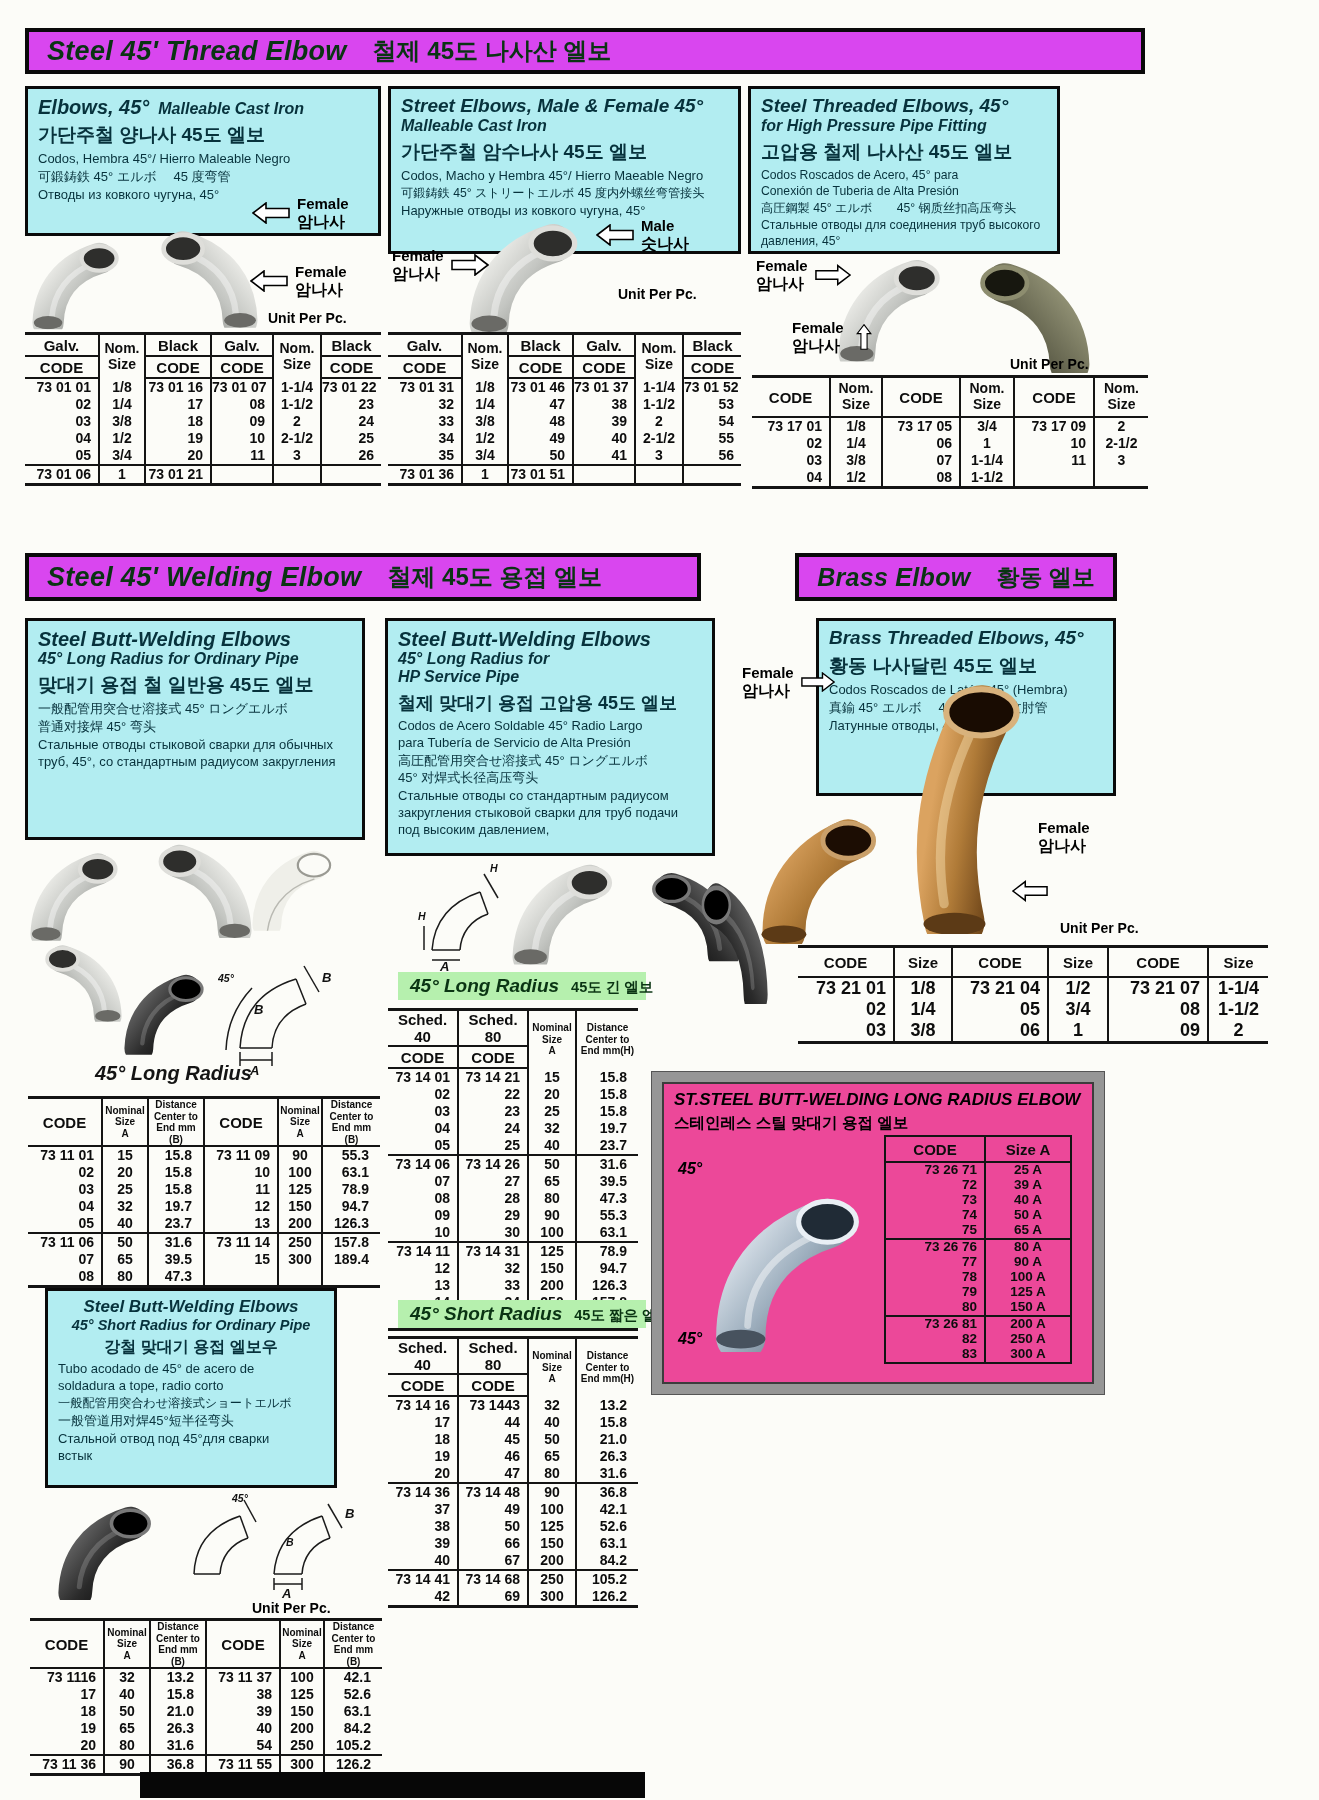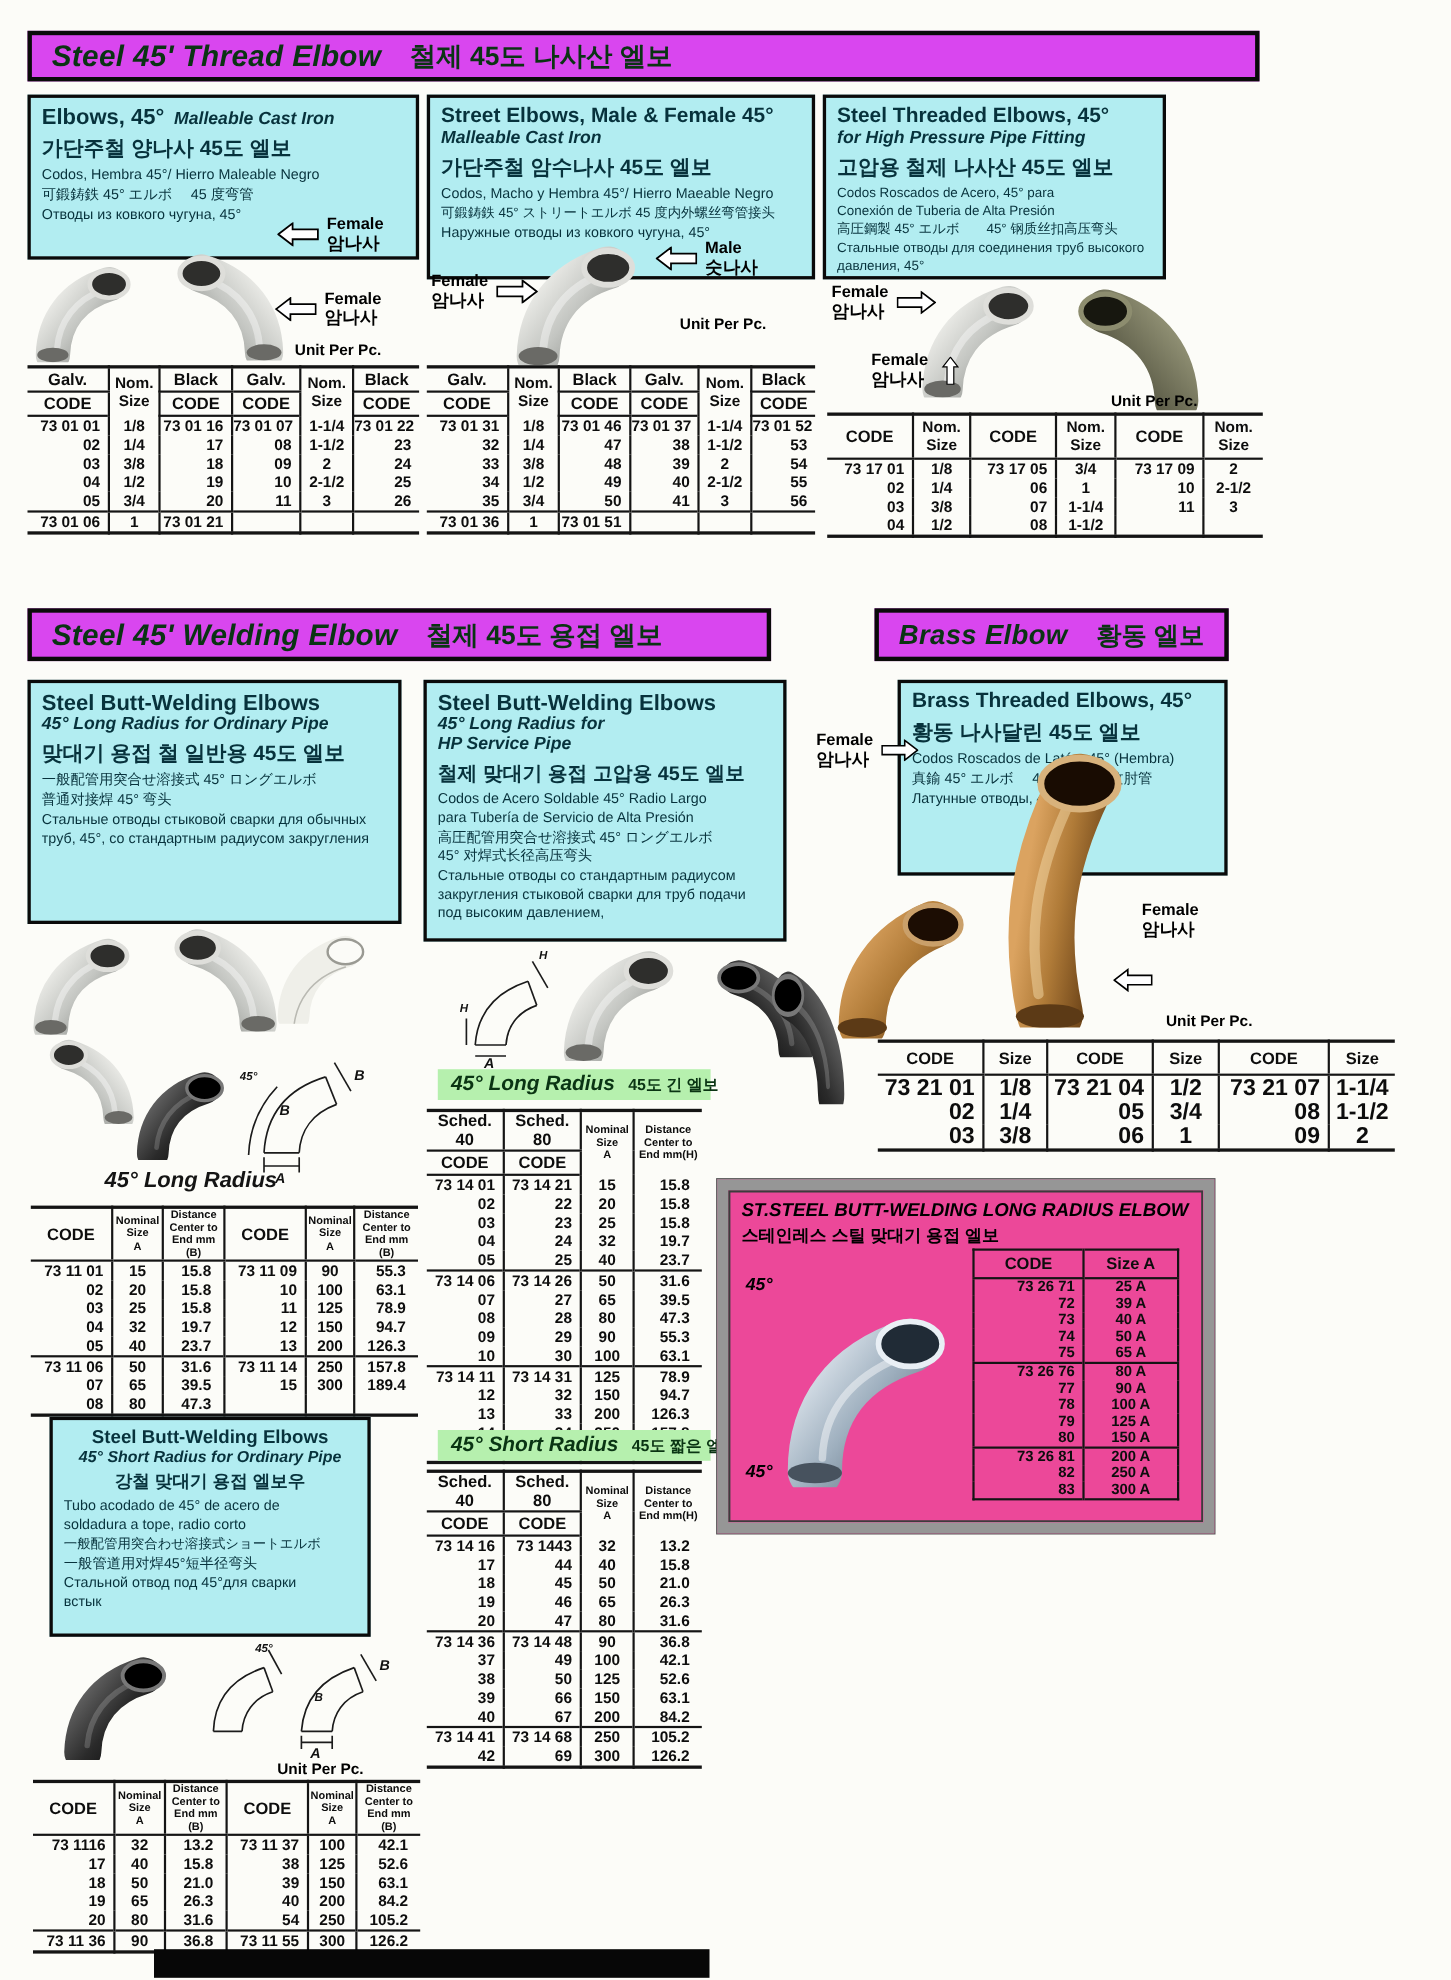--- a/index.html
+++ b/index.html
@@ -5,21 +5,21 @@
   html,body{margin:0;padding:0;background:#e8e8e4;}
   .page{position:relative;width:1319px;height:1800px;background:#fcfcf8;font-family:"Liberation Sans",sans-serif;overflow:hidden;}
   .abs{position:absolute;box-sizing:border-box;}
   
   .hdr{background:#d946ef;border:4px solid #0a0a0a;display:flex;align-items:center;padding:0 18px;gap:26px;}
   .hdr .en{font-style:italic;font-weight:bold;font-size:27px;color:#0a3413;white-space:nowrap;letter-spacing:.3px;}
   .hdr .ko{font-weight:bold;font-size:24px;color:#0a3413;white-space:nowrap;}
   .hdr.center{justify-content:center;}
   
   .cyan{background:#b2edf1;border:3px solid #0a0a0a;padding:7px 10px;color:#07323c;}
-  .bt{font-weight:bold;font-size:20px;line-height:1.1;}
+  .bt{font-style:italic;font-weight:bold;font-size:20px;line-height:1.1;}
   .bt2{font-style:italic;font-weight:bold;font-size:16px;line-height:1.15;}
   .bko{font-weight:bold;font-size:19px;margin:4px 0 3px;}
   .bs{font-size:13px;line-height:1.3;margin-top:1px;}
   .bs12{font-size:12.2px;line-height:1.3;margin-top:1px;}
   .pre{white-space:pre-line;}
   .ctr{text-align:center;}
   
   .strip{background:#b6f0ae;display:flex;align-items:baseline;gap:12px;padding:3px 12px;}
   .strip .en{font-style:italic;font-weight:bold;font-size:19px;color:#0a3413;white-space:nowrap;}
   .strip .ko{font-weight:bold;font-size:14.5px;color:#0a3413;white-space:nowrap;}
@@ -32,21 +32,21 @@
   .cat th{font-weight:bold;vertical-align:middle;}
   .cat th.big{font-size:15px;height:20px;}
   .cat th.hl{border-bottom:2px solid #141414;}
   .cat th.two{font-size:14px;white-space:pre-line;line-height:1.12;}
   .cat th.sm2{font-size:10px;white-space:pre-line;line-height:1.15;font-weight:bold;}
   .cat td{font-size:14px;font-weight:bold;height:17px;line-height:1.05;white-space:nowrap;}
   .cat td.code{text-align:right;padding-right:7px;}
   .cat td.num{text-align:center;}
   .cat td.dec{text-align:right;padding-right:11px;}
   .cat tr.gs td{border-top:2.5px solid #141414;}
-  table.brasscat td{height:21px;font-size:21px;}
+  table.brasscat td{height:21px;font-size:18px;}
   table.sscat td{height:15px;font-size:13.5px;}
   table.sscat{border:2px solid #141414;}
   
   .ptr{position:absolute;display:flex;align-items:center;gap:7px;}
   .ptr .txt{font-weight:bold;color:#000;font-size:15px;line-height:1.12;}
   .ptr .txt .k{font-size:16px;}
   .unit{position:absolute;font-size:14px;font-weight:bold;color:#000;white-space:nowrap;}
   .deg{position:absolute;font-style:italic;font-weight:bold;font-size:16px;color:#000;}
   
   .ssbox{border:10px solid #969696;background:#ec4899;box-shadow:inset 0 0 0 2px #3c3c3c,0 0 0 1px #555;padding:8px 12px;}

